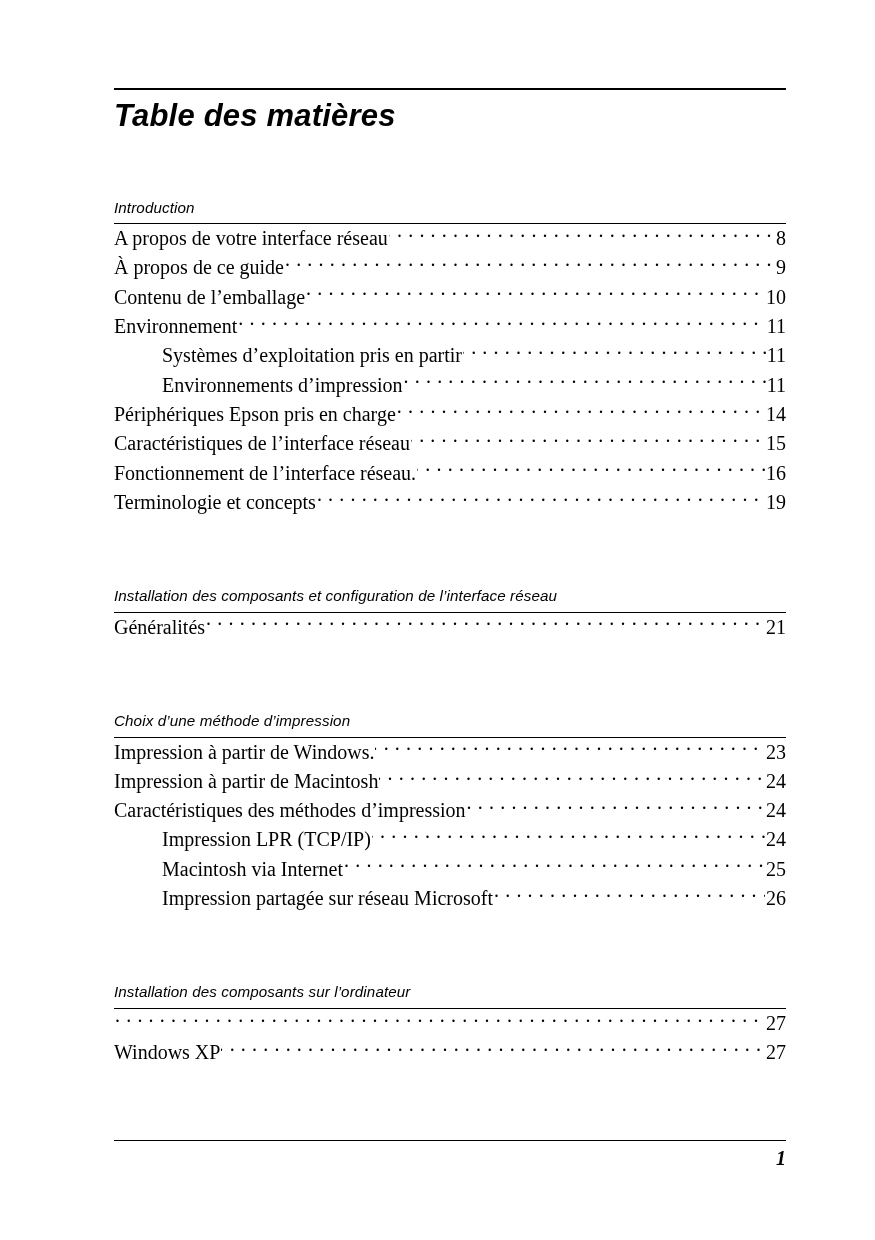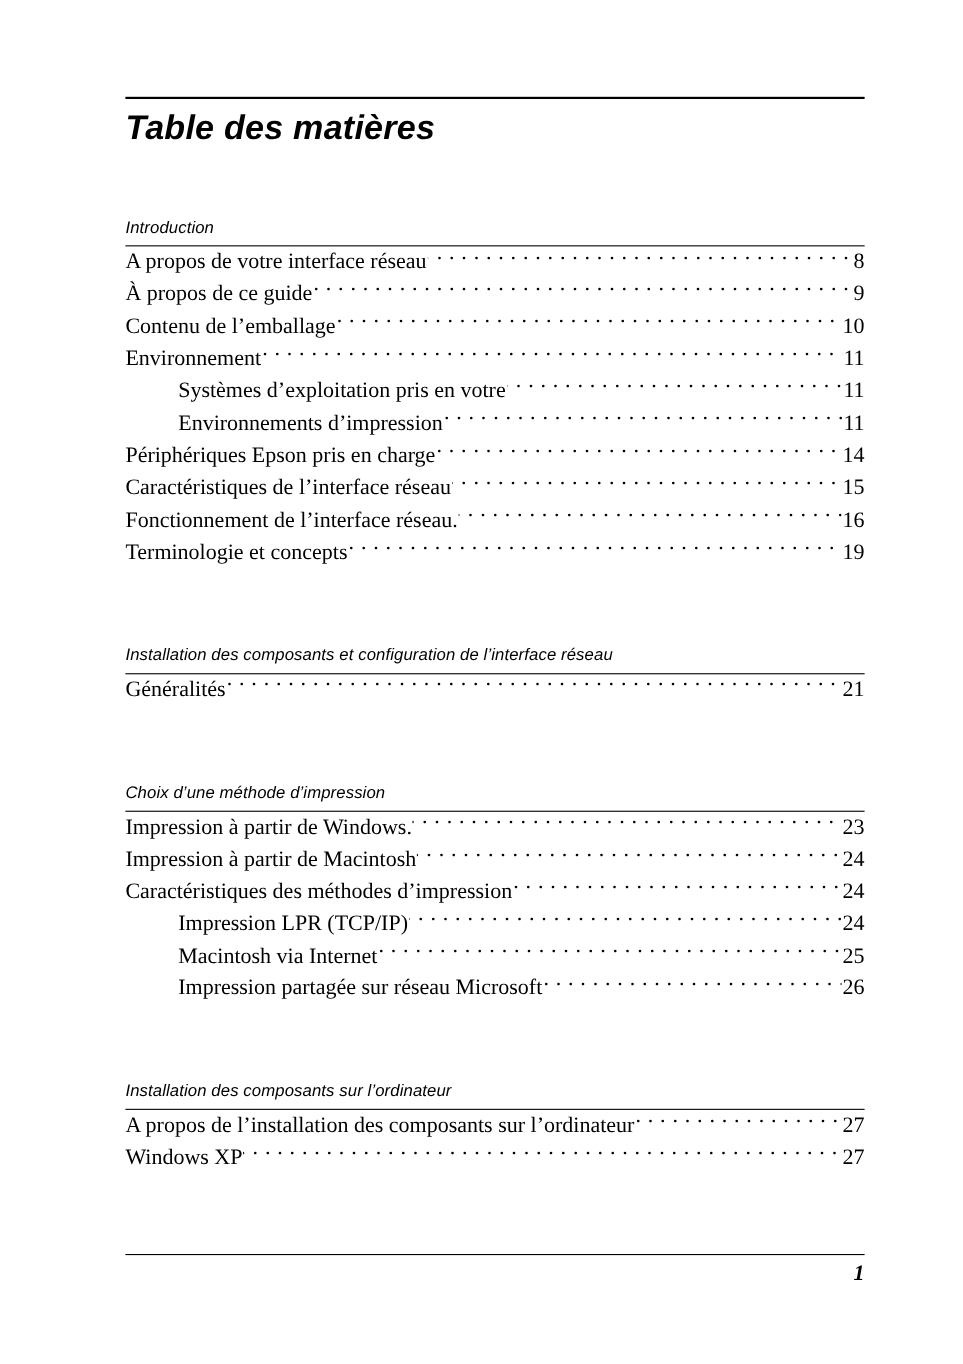--- a/index.html
+++ b/index.html
@@ -156,21 +156,21 @@
               <span class="entry-label">Contenu de l’emballage</span>
               <span class="entry-dots"></span>
               <span class="entry-page">10</span>
             </div>
             <div class="entry">
               <span class="entry-label">Environnement</span>
               <span class="entry-dots"></span>
               <span class="entry-page">11</span>
             </div>
             <div class="entry sub entry-tight">
-              <span class="entry-label">Systèmes d’exploitation pris en votre</span>
+              <span class="entry-label">Systèmes d’exploitation pris en partir</span>
               <span class="entry-dots"></span>
               <span class="entry-page">11</span>
             </div>
             <div class="entry sub">
               <span class="entry-label">Environnements d’impression</span>
               <span class="entry-dots"></span>
               <span class="entry-page">11</span>
             </div>
             <div class="entry">
               <span class="entry-label">Périphériques Epson pris en charge</span>
@@ -242,21 +242,20 @@
               <span class="entry-page">26</span>
             </div>
           </div>
         </div>
         <div class="section-spacer"></div>
         <div class="section">
           <div class="section-title">Installation des composants sur l’ordinateur</div>
           <div class="section-rule"></div>
           <div class="entries">
             <div class="entry">
-              <span class="entry-label">A propos de l’installation des composants sur l’ordinateur</span>
               <span class="entry-dots"></span>
               <span class="entry-page">27</span>
             </div>
             <div class="entry entry-tight">
               <span class="entry-label">Windows XP</span>
               <span class="entry-dots"></span>
               <span class="entry-page">27</span>
             </div>
           </div>
         </div>

